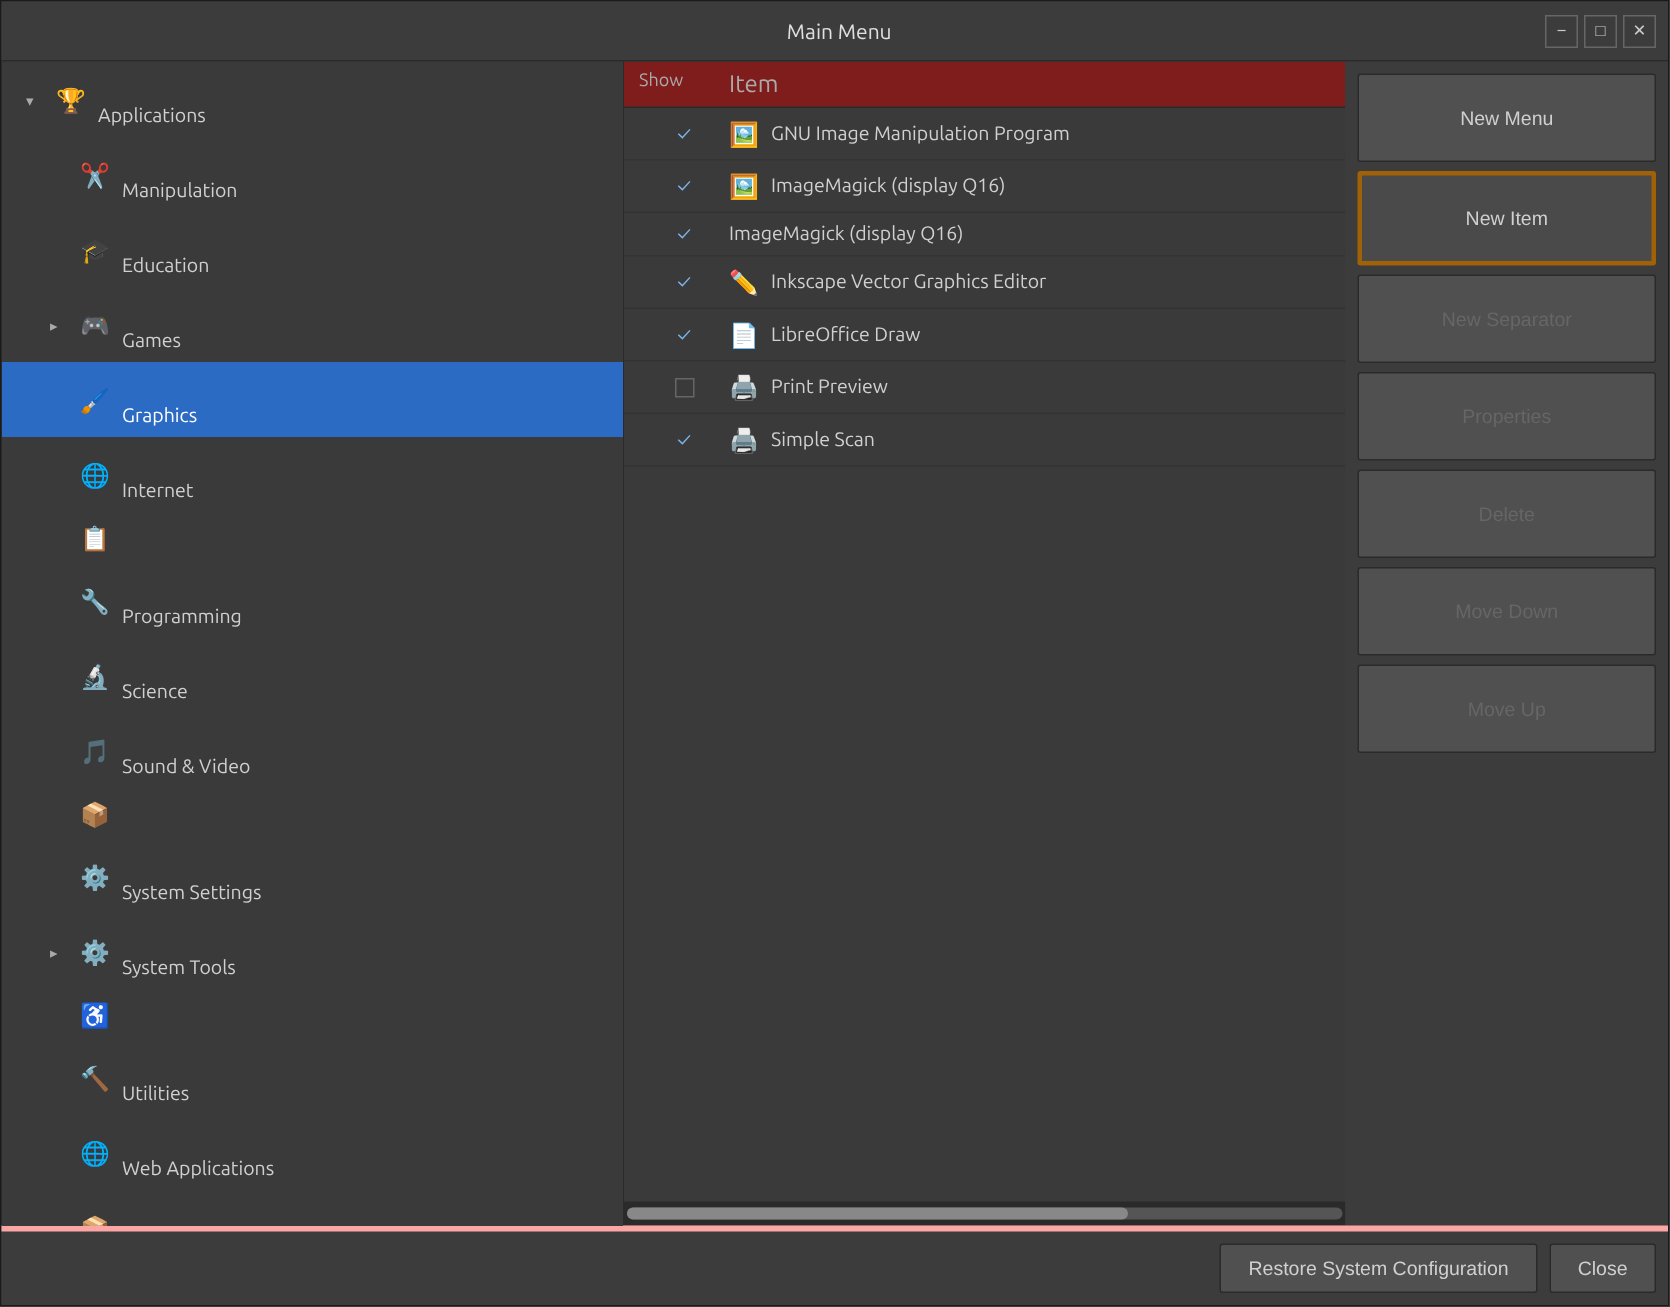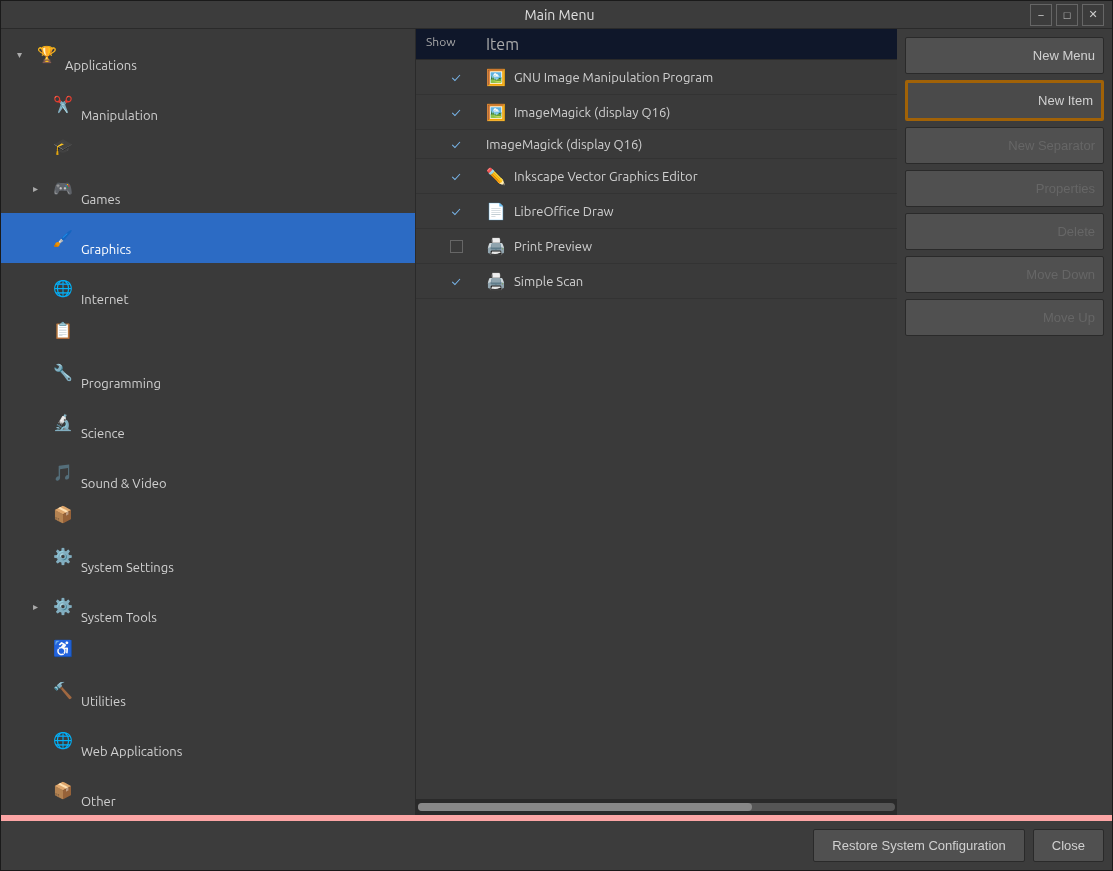--- a/index.html
+++ b/index.html
@@ -20,21 +20,21 @@
       display: flex;
       flex-direction: column;
       border: 1px solid #1a1a1a;
     }
     .titlebar {
       background: #3c3c3c;
       display: flex;
       align-items: center;
       justify-content: space-between;
       padding: 0 8px;
-      height: 28px;
+      height: 40px;
       border-bottom: 1px solid #2a2a2a;
       flex-shrink: 0;
     }
     .titlebar-title {
       color: #e0e0e0;
       font-size: 14px;
       font-weight: normal;
       flex: 1;
       text-align: center;
     }
@@ -98,21 +98,21 @@
     .center-panel {
       flex: 1;
       background: #3a3a3a;
       display: flex;
       flex-direction: column;
       overflow: hidden;
     }
     .center-header {
       display: flex;
       border-bottom: 1px solid #2a2a2a;
-      background: #0f172a;
+      background: #7f1d1d;
       padding: 6px 10px;
       gap: 0;
     }
     .col-show {
       width: 60px;
       color: #aaa;
       font-size: 12px;
     }
     .col-item {
       flex: 1;
@@ -184,41 +184,41 @@
       padding: 8px;
       display: flex;
       flex-direction: column;
       gap: 6px;
       flex-shrink: 0;
     }
     .action-btn {
       background: #505050;
       border: 1px solid #2a2a2a;
       color: #d0d0d0;
-      padding: 10px 8px;
-      text-align: right;
+      padding: 21px 8px;
+      text-align: center;
       cursor: pointer;
       font-size: 13px;
       border-radius: 2px;
     }
     .action-btn.highlighted {
       background: #4a4a4a;
       border: 3px solid #a16207;
     }
     .action-btn.disabled {
       color: #666;
       cursor: default;
     }
     .bottom-bar {
       display: flex;
       justify-content: flex-end;
       align-items: center;
       padding: 8px;
       background: #3c3c3c;
-      border-top: 6px solid #fca5a5;
+      border-top: 4px solid #fca5a5;
       gap: 8px;
       flex-shrink: 0;
     }
     .bottom-btn {
       background: #505050;
       border: 1px solid #2a2a2a;
       color: #d0d0d0;
       padding: 8px 18px;
       cursor: pointer;
       font-size: 13px;
@@ -251,20 +251,21 @@
           <span class="label">Applications</span>
         </div>
         <div class="menu-item indent">
           <span class="arrow"></span>
           <span class="icon">✂️</span>
           <span class="label">Manipulation</span>
         </div>
         <div class="menu-item indent">
           <span class="arrow"></span>
           <span class="icon">🎓</span>
+          <span class="label">Education</span>
         </div>
         <div class="menu-item indent">
           <span class="arrow">▸</span>
           <span class="icon">🎮</span>
           <span class="label">Games</span>
         </div>
         <div class="menu-item indent selected">
           <span class="arrow"></span>
           <span class="icon">🖌️</span>
           <span class="label">Graphics</span>

